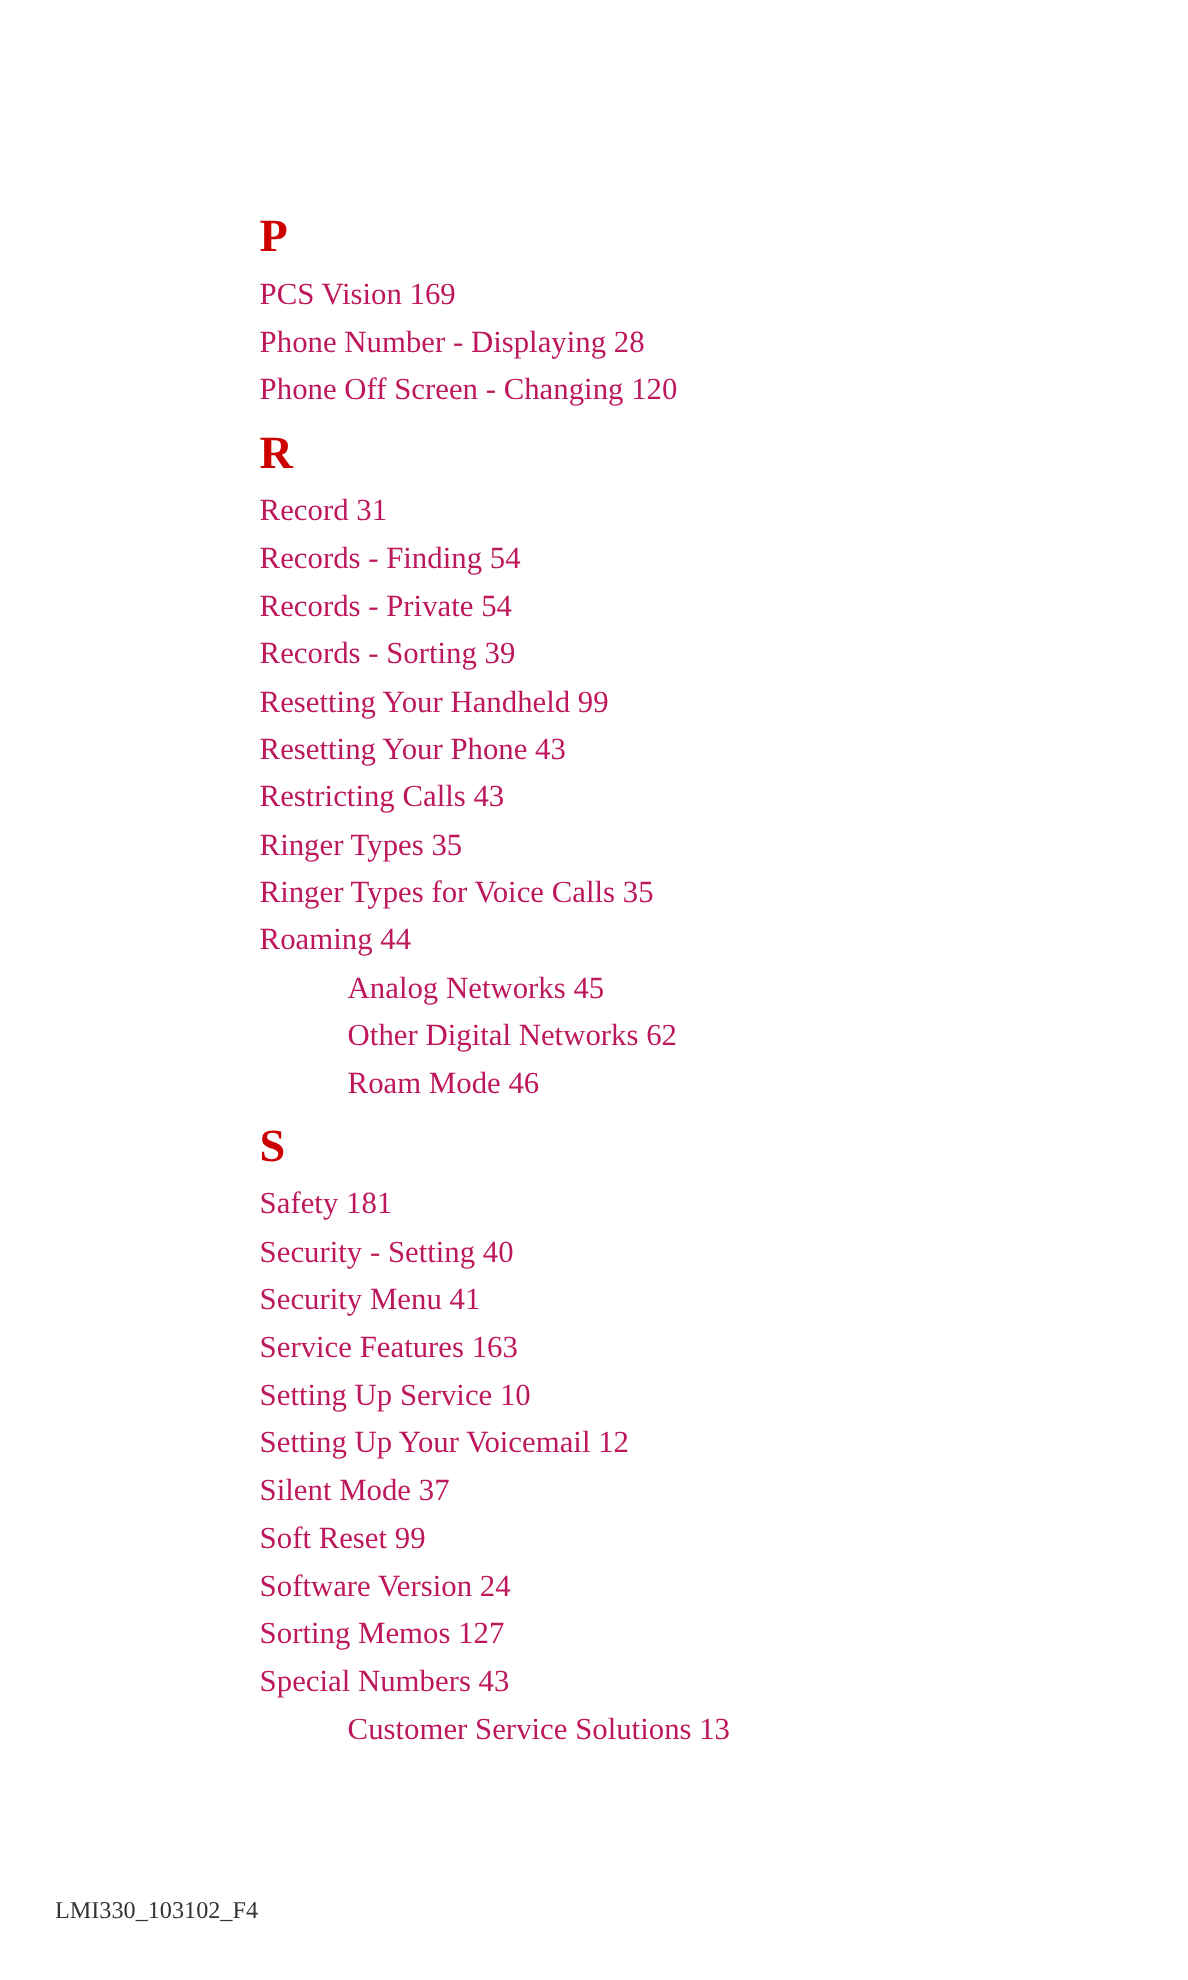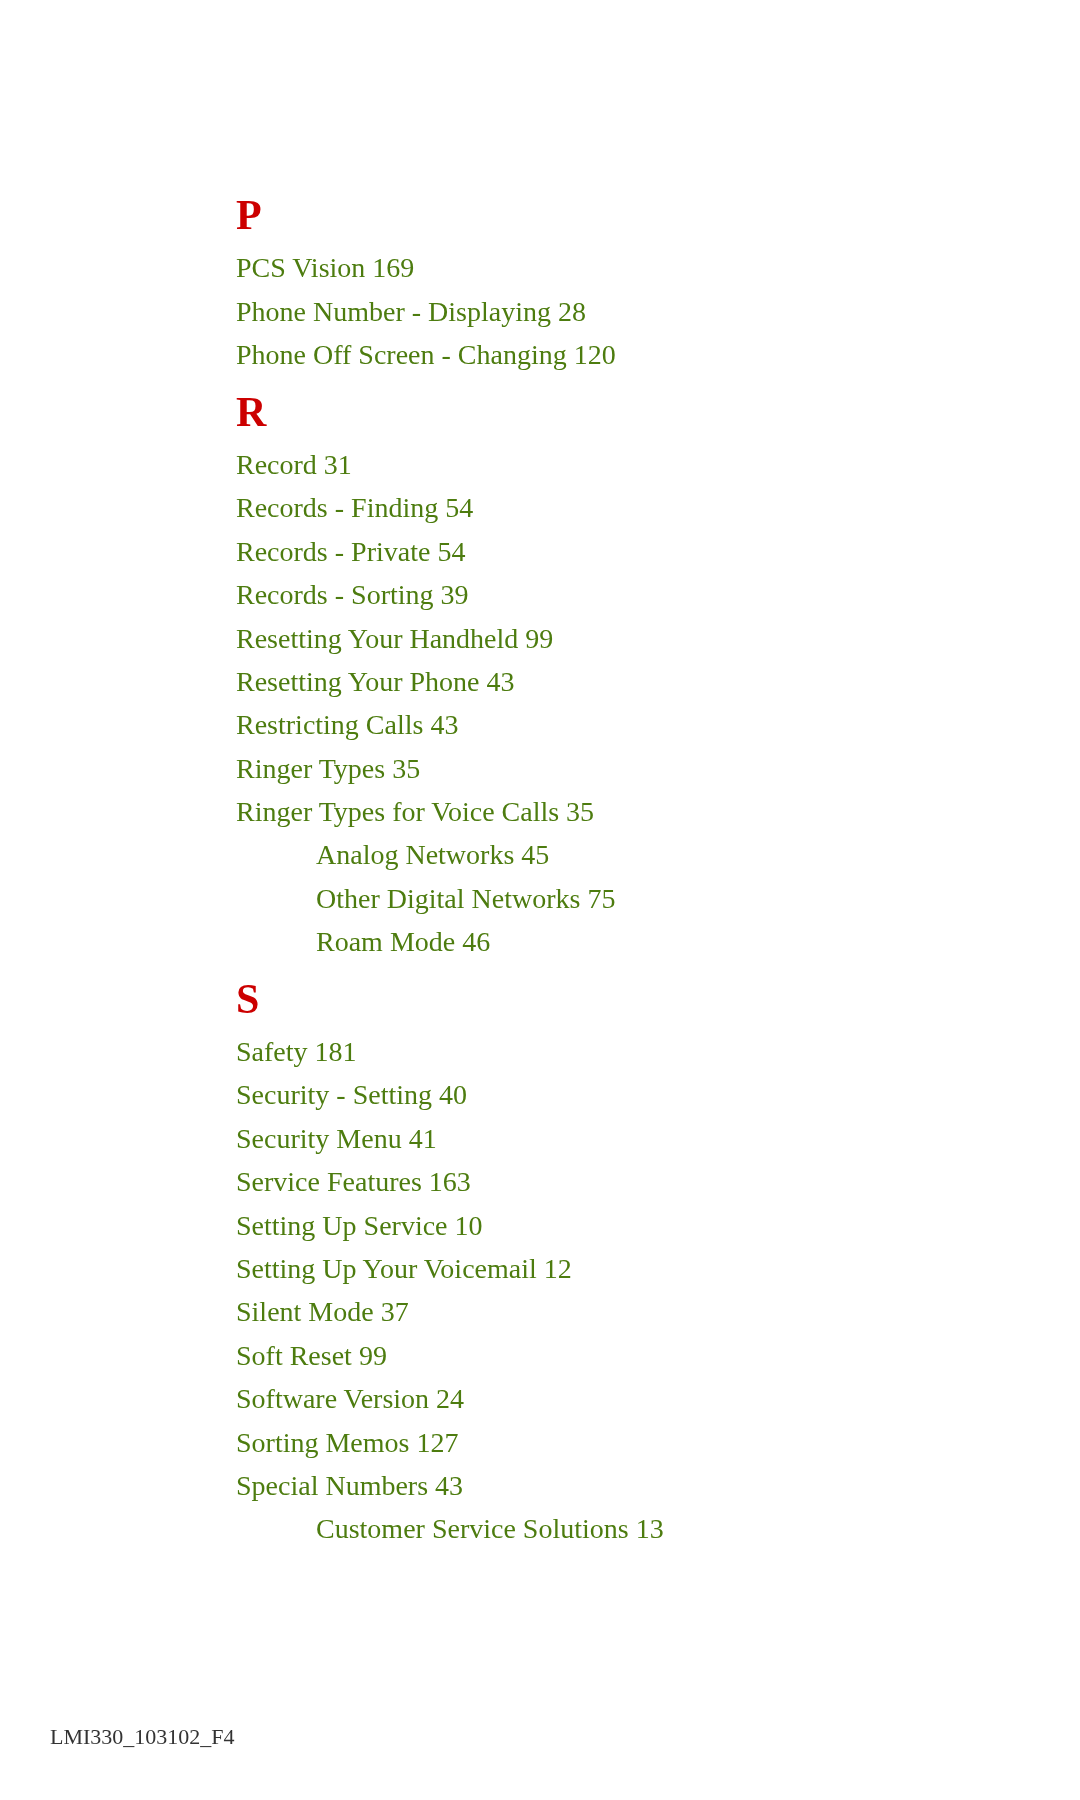--- a/index.html
+++ b/index.html
@@ -29,21 +29,21 @@
       font-weight: bold;
       color: #cc0000;
       line-height: 1.2;
       margin-bottom: 6px;
       margin-top: 10px;
     }
 
     .index-entry {
       font-size: 28px;
       line-height: 1.55;
-      color: #4d7c0f;
+      color: #be185d;
       font-family: Georgia, 'Times New Roman', serif;
     }
 
     .index-entry.indent1 {
       padding-left: 80px;
       font-family: Liberation Serif, serif;
     }
 
     .footer {
       position: absolute;
@@ -68,22 +68,23 @@
       <div class="section-letter">R</div>
       <div class="index-entry">Record 31</div>
       <div class="index-entry">Records - Finding 54</div>
       <div class="index-entry">Records - Private 54</div>
       <div class="index-entry">Records - Sorting 39</div>
       <div class="index-entry">Resetting Your Handheld 99</div>
       <div class="index-entry">Resetting Your Phone 43</div>
       <div class="index-entry">Restricting Calls 43</div>
       <div class="index-entry">Ringer Types 35</div>
       <div class="index-entry">Ringer Types for Voice Calls 35</div>
+      <div class="index-entry">Roaming 44</div>
       <div class="index-entry indent1">Analog Networks 45</div>
-      <div class="index-entry indent1">Other Digital Networks 75</div>
+      <div class="index-entry indent1">Other Digital Networks 62</div>
       <div class="index-entry indent1">Roam Mode 46</div>
     </div>
     <div class="section">
       <div class="section-letter">S</div>
       <div class="index-entry">Safety 181</div>
       <div class="index-entry">Security - Setting 40</div>
       <div class="index-entry">Security Menu 41</div>
       <div class="index-entry">Service Features 163</div>
       <div class="index-entry">Setting Up Service 10</div>
       <div class="index-entry">Setting Up Your Voicemail 12</div>

